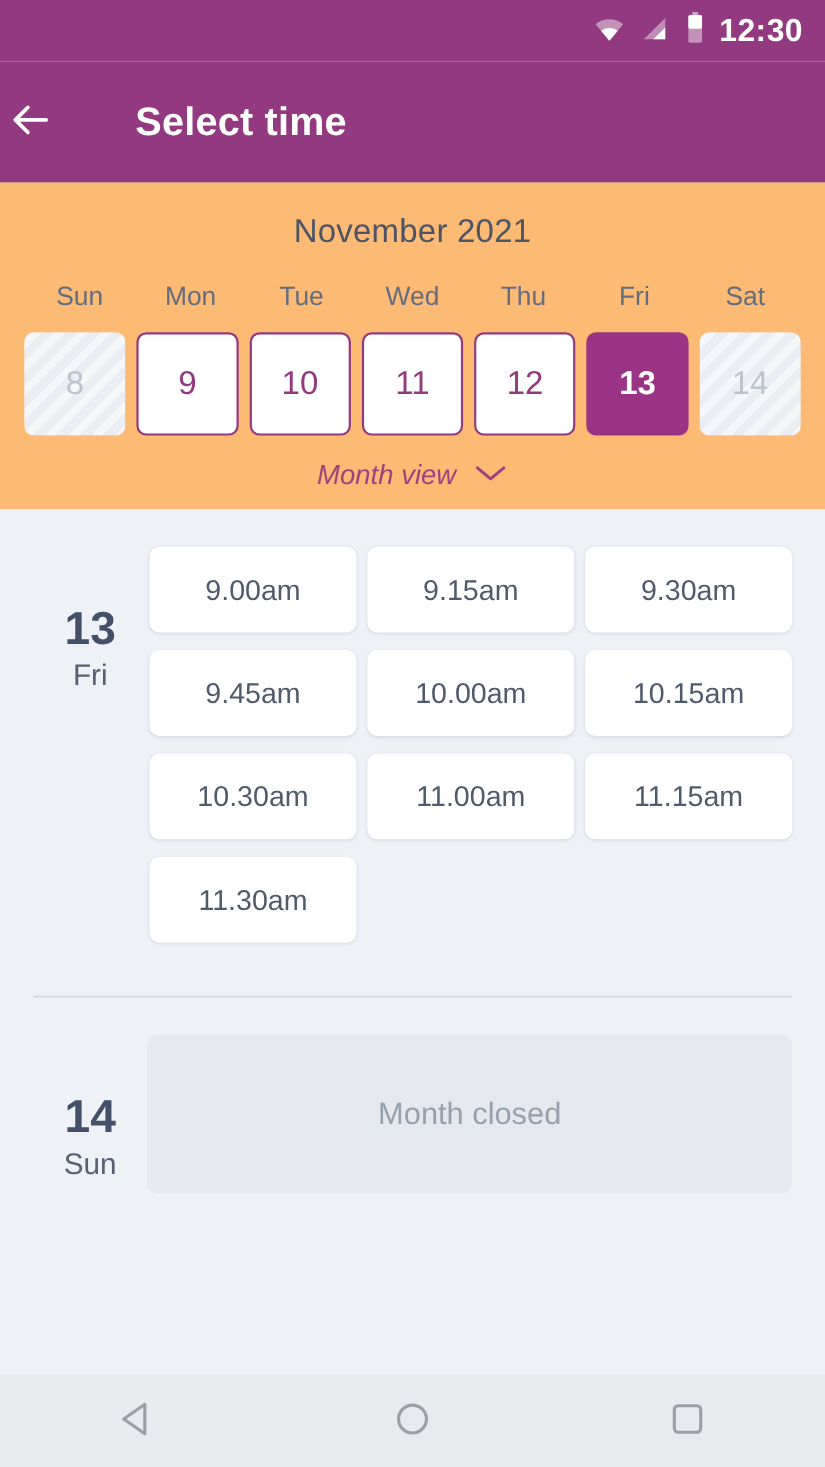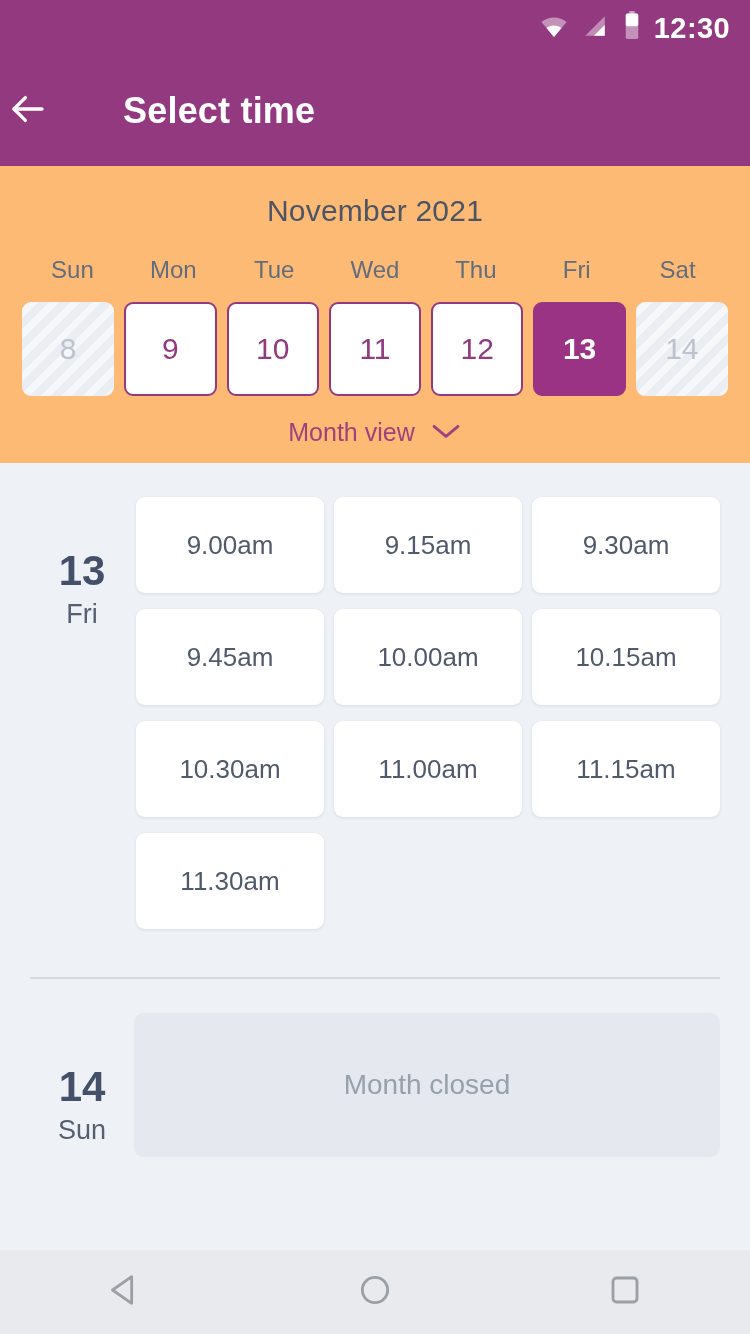--- a/index.html
+++ b/index.html
@@ -131,20 +131,21 @@
         rgba(0,0,0,0) 7px,
         rgba(0,0,0,0) 15px);
   }
   .month-view {
     display: flex;
     align-items: center;
     justify-content: center;
     gap: 15px;
     margin-top: 22px;
     cursor: pointer;
+    font-style: italic;
   }
   .month-view-label {
     color: #a0417e;
     font-size: 25px;
   }
 
   
   .body {
     flex: 1 1 auto;
     background: #eef1f6;
@@ -177,21 +178,21 @@
   .slots {
     flex: 1 1 auto;
     display: grid;
     grid-template-columns: repeat(3, 1fr);
     gap: 16px 10px;
     padding-left: 2px;
   }
   .slot {
     background: #ffffff;
     border-radius: 9px;
-    height: 96px;
+    height: 78px;
     display: flex;
     align-items: center;
     justify-content: center;
     color: #505a6b;
     font-size: 26px;
     box-shadow: 0 1px 3px rgba(80,95,125,0.14);
     cursor: pointer;
   }
   .slot.empty {
     background: transparent;

